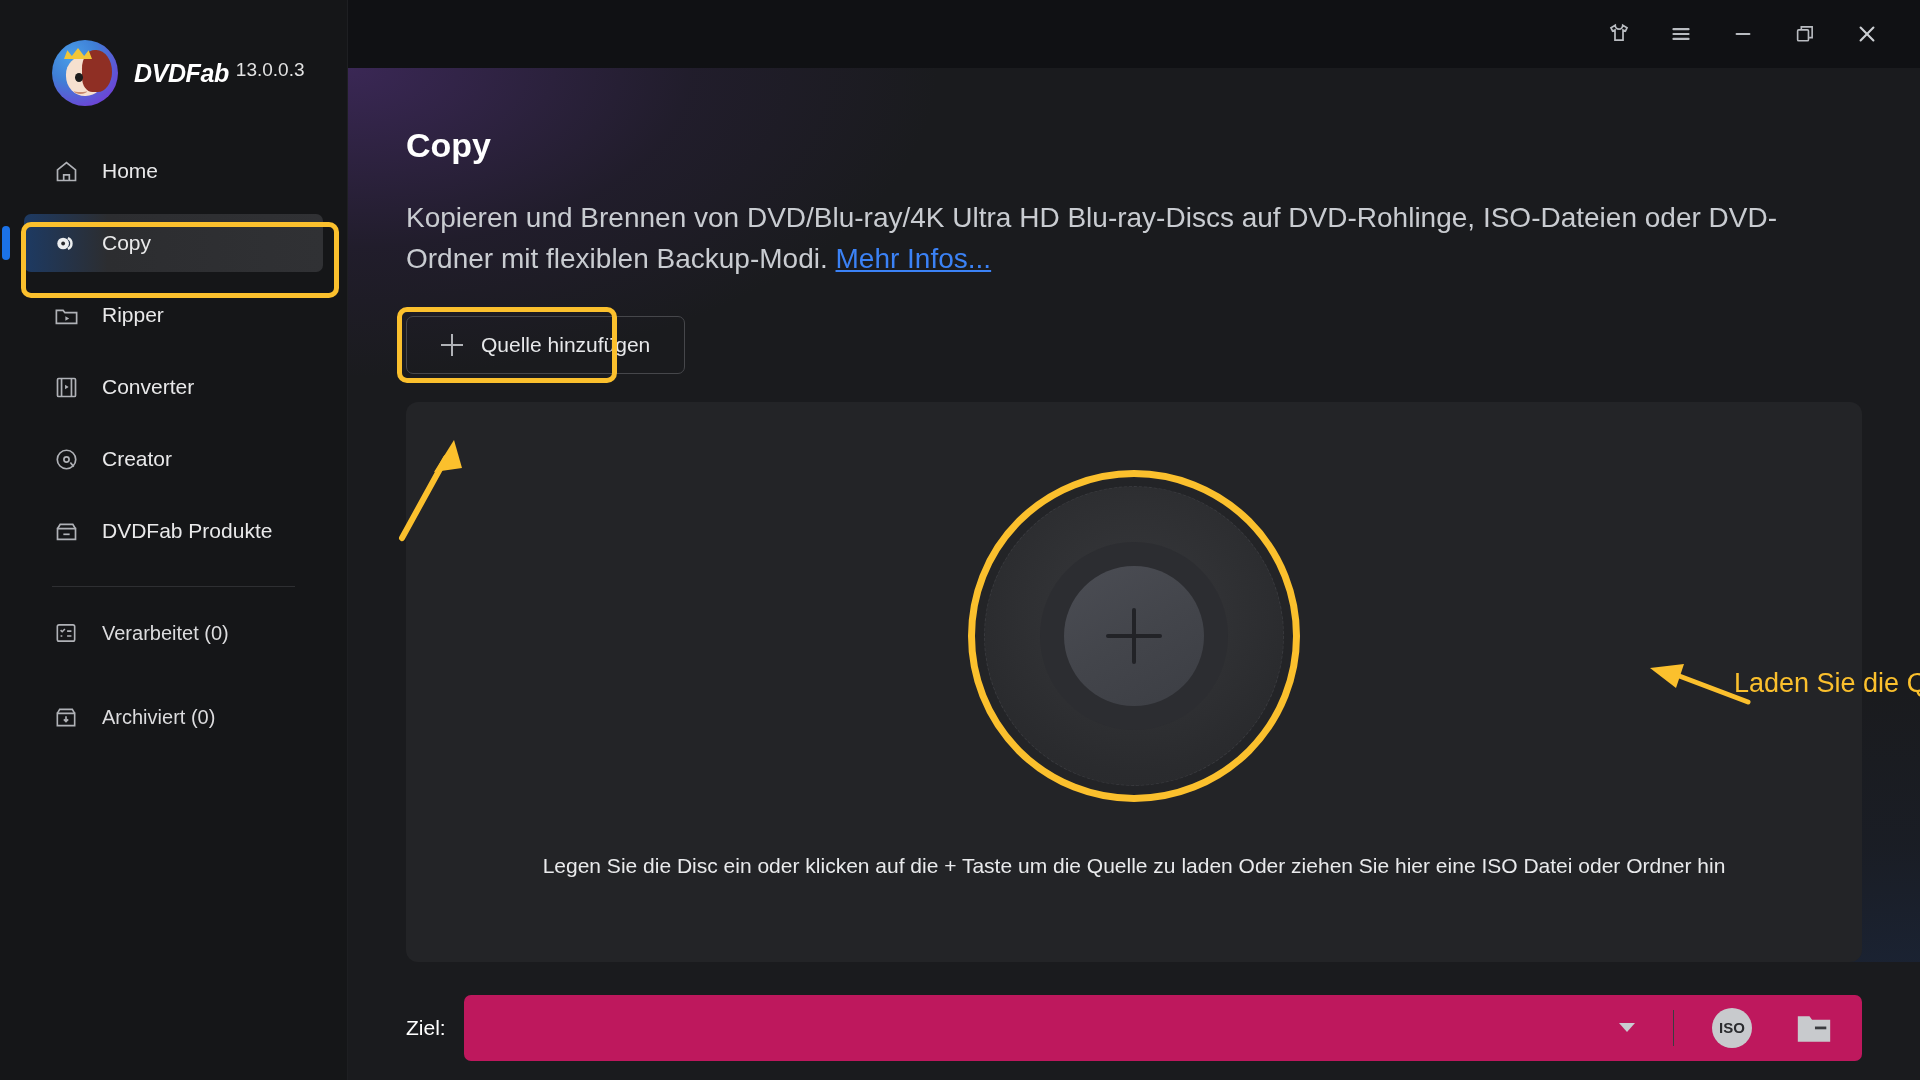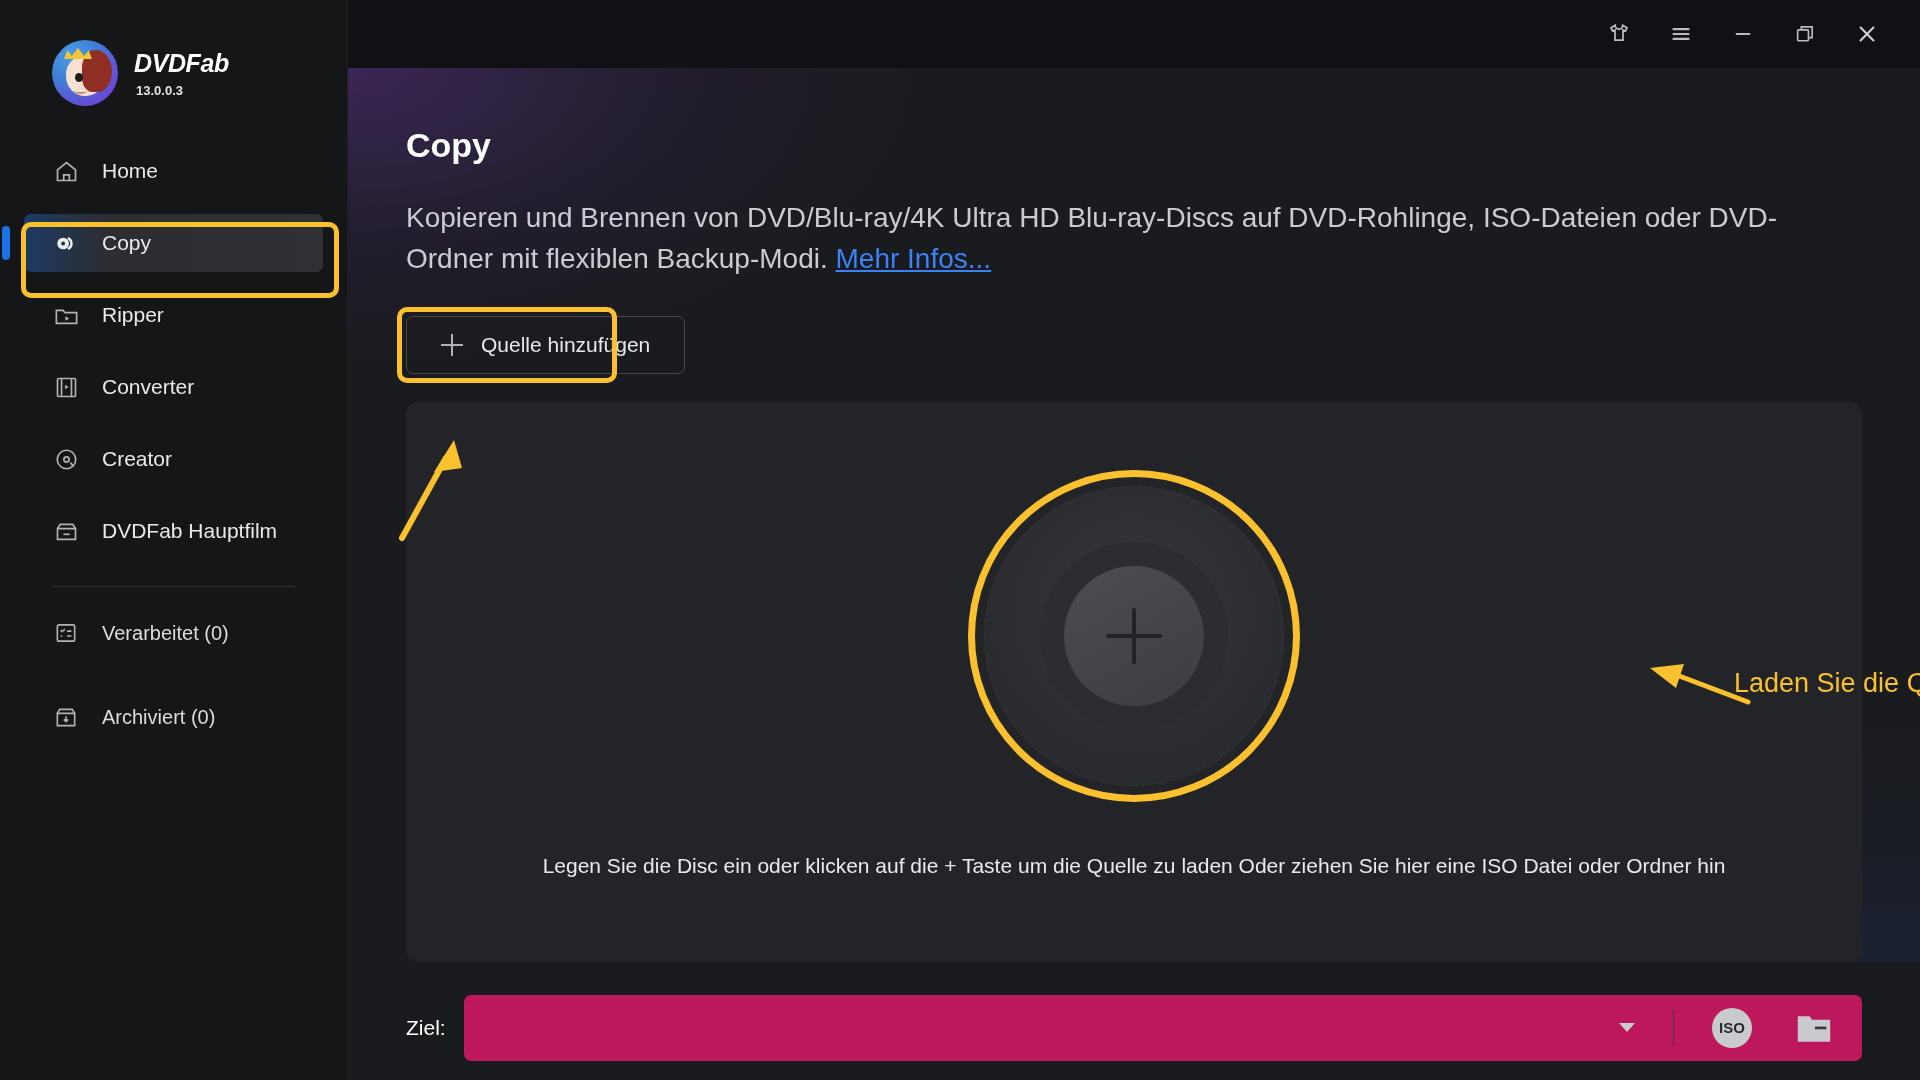--- a/index.html
+++ b/index.html
@@ -67,27 +67,27 @@
     border-radius: 50%;
     background: #1c1c1c;
   }
   .brand-logo .mouth {
     position: absolute;
     left: 22px; top: 48px;
     width: 13px; height: 6px;
     border-bottom: 2px solid #c88a6e;
     border-radius: 0 0 50% 50%;
   }
-  .brand-txt { display: flex; flex-direction: column; gap: 5px; }
+  .brand-txt { display: flex; flex-direction: row; gap: 5px; }
   .brand-name {
     font-size: 25px; font-weight: bold; font-style: italic;
     color: #ffffff; letter-spacing: -0.4px;
   }
   .brand-ver {
-    font-size: 13px; color: #e3e3e3; font-weight: bold;
+    font-size: 19px; color: #e3e3e3; font-weight: normal;
     padding-left: 2px;
   }
 
   .nav { margin-top: 36px; }
   .nav-item {
     position: relative;
     display: flex;
     align-items: center;
     height: 58px;
     margin: 0 24px;
@@ -473,21 +473,21 @@
       <div class="nav-gap"></div>
 
       <div class="nav-item">
         <span class="nav-icon">
           <svg width="27" height="27" viewBox="0 0 24 24" fill="none" stroke="#b0b2b7" stroke-width="1.5">
             <path d="M4 9.5h16V19H4z"></path>
             <path d="M4 9.5 6.4 5.6h11.2L20 9.5"></path>
             <path d="M9.2 14.5h5.6"></path>
           </svg>
         </span>
-        <span>DVDFab Hauptfilm</span>
+        <span>DVDFab Produkte</span>
       </div>
 
       <div class="nav-divider"></div>
 
       <div class="nav-item sub">
         <span class="nav-icon">
           <svg width="26" height="26" viewBox="0 0 24 24" fill="none" stroke="#b0b2b7" stroke-width="1.5">
             <rect x="4" y="4.5" width="16" height="15" rx="1.6"></rect>
             <path d="M7 9.3l1.5 1.5L11 8.3M13 10.3h4M7 14.8h1.6M13 14.8h4"></path>
           </svg>

